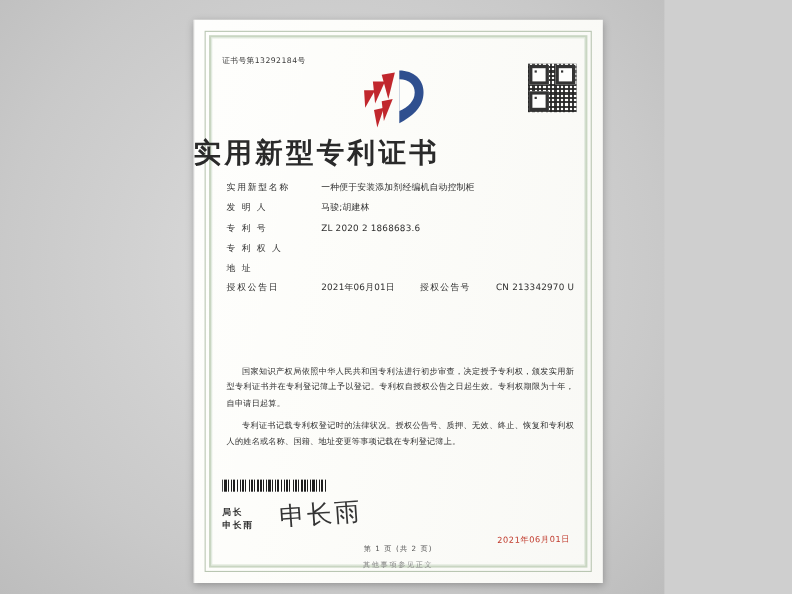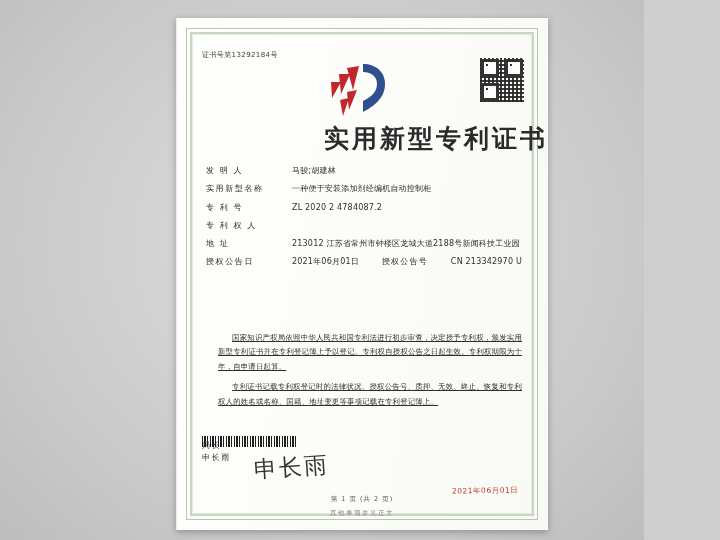--- a/index.html
+++ b/index.html
@@ -11,21 +11,20 @@
     height: 540px;
     background: #cfcfcf;
     font-family: "DejaVu Sans", "Liberation Sans", sans-serif;
     overflow: hidden;
   }
   #stage {
     position: relative;
     width: 604px;
     height: 540px;
     background: radial-gradient(ellipse at 50% 45%, #dedede 0%, #c9c9c9 70%, #bdbdbd 100%);
-    padding-left: 40px;
   }
   
   #paper {
     position: absolute;
     left: 176px;
     top: 18px;
     width: 372px;
     height: 512px;
     background: #fdfdfa;
     box-shadow: 0 2px 7px rgba(0,0,0,0.28);
@@ -101,21 +100,21 @@
     top: 42px;
     transform: translateX(-50%);
     width: 86px;
     height: 62px;
   }
   .title {
     position: absolute;
     left: 0;
     right: 0;
     top: 104px;
-    text-align: right;
+    text-align: left;
     font-family: "DejaVu Serif", "Liberation Serif", serif;
     font-size: 25px;
     font-weight: bold;
     color: #2a2a2a;
     letter-spacing: 3px;
   }
   .fields {
     position: absolute;
     left: 30px;
     right: 26px;
@@ -154,43 +153,43 @@
     right: 26px;
     top: 313px;
     font-size: 7.4px;
     line-height: 1.95;
     color: #303030;
     text-align: justify;
     text-indent: 14px;
     letter-spacing: 0.2px;
   }
   .body-text p {
-    margin: 0 0 6px 12px;
-    text-decoration: underline;
+    margin: 0 0 6px 0;
   }
   .barcode {
     position: absolute;
     left: 26px;
     top: 418px;
     width: 96px;
     height: 11px;
     background:
       repeating-linear-gradient(90deg,
         #1e1e1e 0 1px, transparent 1px 2px,
         #1e1e1e 2px 4px, transparent 4px 5px,
         #1e1e1e 5px 6px, transparent 6px 8px);
   }
   .sign-block {
     position: absolute;
     left: 26px;
-    top: 422px;
+    top: 442px;
     font-size: 8px;
     color: #2f2f2f;
     letter-spacing: 1.6px;
     line-height: 1.5;
+    font-weight: bold;
   }
   .signature {
     position: absolute;
     left: 78px;
     top: 434px;
     font-family: "DejaVu Serif", "Liberation Serif", serif;
     font-size: 23px;
     color: #1f1f1f;
     transform: rotate(-4deg);
     letter-spacing: 2px;
@@ -277,37 +276,36 @@
           <path d="M38 30 L30 50 L28 32 Z" fill="#c1272d"></path>
           <path d="M30 38 L24 56 L21 40 Z" fill="#c1272d"></path>
         </g>
       </svg>
     </div>
 
     <div class="title">实用新型专利证书</div>
 
     <div class="fields">
       <div class="field-row">
+        <div class="field-label">实用新型名称</div>
+        <div class="field-value">一种便于安装添加剂经编机自动控制柜</div>
+      </div>
+      <div class="field-row">
         <div class="field-label">发 明 人</div>
         <div class="field-value">马骏;胡建林</div>
       </div>
       <div class="field-row">
-        <div class="field-label">实用新型名称</div>
-        <div class="field-value">一种便于安装添加剂经编机自动控制柜</div>
-      </div>
-      <div class="field-row">
         <div class="field-label">专 利 号</div>
-        <div class="field-value">ZL 2020 2 4784087.2</div>
+        <div class="field-value">ZL 2020 2 1868683.6</div>
       </div>
       <div class="field-row">
         <div class="field-label">专 利 权 人</div>
       </div>
       <div class="field-row">
         <div class="field-label">地 址</div>
-        <div class="field-value">213012 江苏省常州市钟楼区龙城大道2188号新闻科技工业园</div>
       </div>
       <div class="field-row two">
         <div class="field-label">授权公告日</div>
         <div class="field-value">
           <span>2021年06月01日</span>
           <span class="sub-label">授权公告号</span>
           <span>CN 213342970 U</span>
         </div>
       </div>
     </div>

